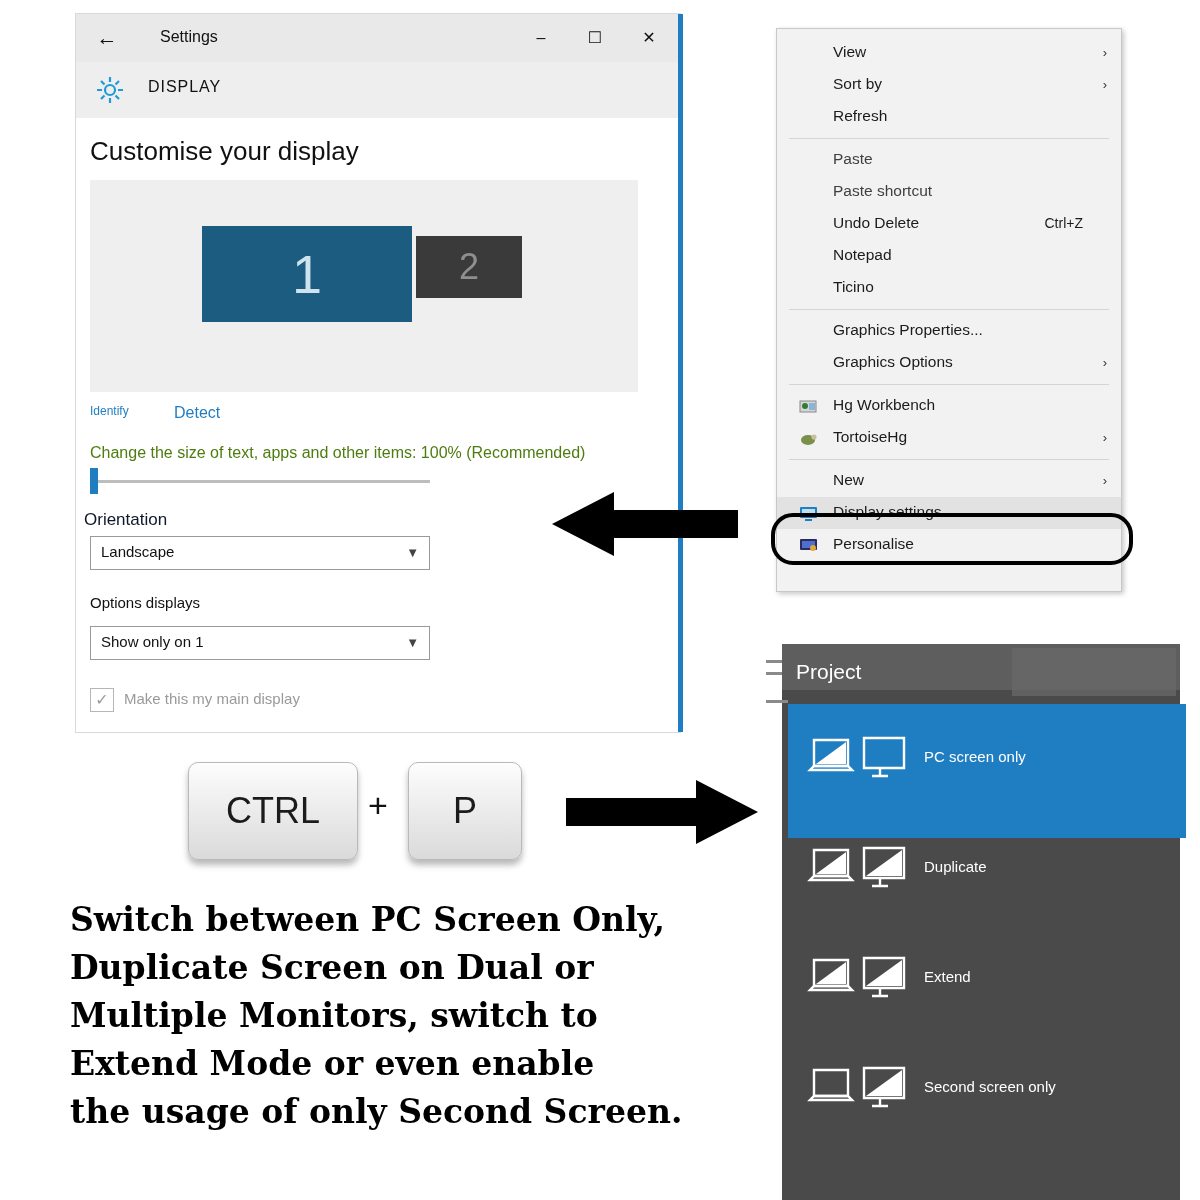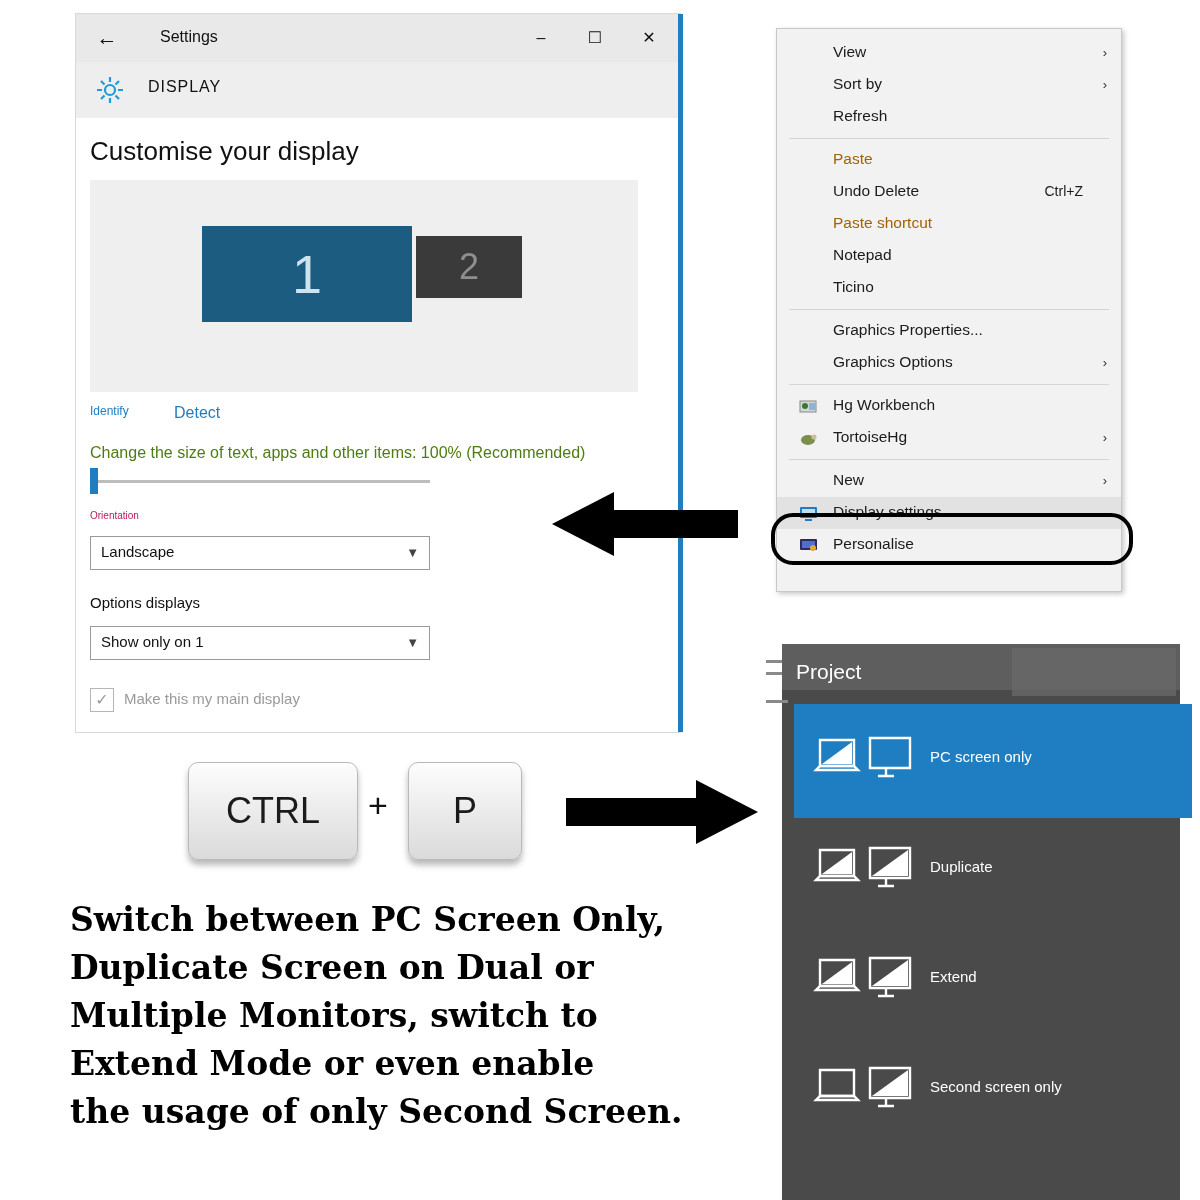--- a/index.html
+++ b/index.html
@@ -49,21 +49,21 @@
   }
   #monitor-2{
     position:absolute;left:326px;top:56px;width:106px;height:62px;background:#3a3a3a;
     color:#8f8f8f;font-size:36px;text-align:center;line-height:62px;
   }
   #identify-link{position:absolute;left:14px;top:286px;font-size:12px;color:#1f7ec2;}
   #detect-link{position:absolute;left:98px;top:286px;font-size:16px;color:#1f7ec2;}
   #scale-label{position:absolute;left:14px;top:326px;font-size:16px;color:#4d7c0f;}
   #scale-slider-track{position:absolute;left:14px;top:362px;width:340px;height:3px;background:#bdbdbd;}
   #scale-slider-thumb{position:absolute;left:14px;top:350px;width:8px;height:26px;background:#1f7ec2;}
-  #orientation-label{position:absolute;left:14px;top:392px;font-size:10px;color:#be185d;}
+  #orientation-label{position:absolute;left:8px;top:392px;font-size:17px;color:#0f172a;}
   .combo{
     position:absolute;left:14px;width:338px;height:32px;border:1px solid #9a9a9a;background:#fff;
   }
   .combo .val{position:absolute;left:10px;top:6px;font-size:15px;color:#111;}
   .combo .chev{position:absolute;right:10px;top:8px;font-size:13px;color:#444;}
   #orientation-combo{top:418px;}
   #multiple-label{position:absolute;left:14px;top:476px;font-size:15px;color:#111;}
   #multiple-combo{top:508px;}
   #main-display-check{
     position:absolute;left:14px;top:570px;width:22px;height:22px;border:1px solid #b6b6b6;
@@ -72,21 +72,21 @@
   #main-display-text{position:absolute;left:48px;top:572px;font-size:15px;color:#9a9a9a;}
   #window-edge{position:absolute;left:678px;top:14px;width:5px;height:718px;background:#1f7ec2;}
 
   
   #context-menu{
     left:776px;top:28px;width:344px;height:562px;background:#f2f2f2;
     border:1px solid #c8c8c8;box-shadow:2px 2px 5px rgba(0,0,0,.22);
   }
   .cm-item{position:relative;height:32px;}
   .cm-label{position:absolute;left:56px;top:6px;font-size:15.5px;color:#1b1b1b;}
-  .cm-label.disabled{color:#a16207;}
+  .cm-label.disabled{color:#404040;}
   .cm-accel{position:absolute;right:38px;top:7px;font-size:14px;color:#1b1b1b;}
   .cm-sub{position:absolute;right:14px;top:8px;font-size:13px;color:#333;}
   .cm-sep{height:1px;background:#d4d4d4;margin:5px 12px;}
   .cm-ico{position:absolute;left:22px;top:7px;width:19px;height:19px;}
   #display-settings-row{background:#e2e2e2;}
   #highlight-box{
     position:absolute;left:-6px;top:484px;width:354px;height:44px;
     border:4px solid #000;border-radius:22px;pointer-events:none;
   }
   #arrow-to-settings{left:552px;top:492px;width:186px;height:64px;}
@@ -111,21 +111,21 @@
 
   
   #project-panel{
     left:782px;top:644px;width:398px;height:556px;background:#4a4a4a;color:#fff;
   }
   #project-header{
     position:absolute;left:0;top:0;width:398px;height:46px;background:#5e5e5e;
   }
   #project-title{position:absolute;left:14px;top:16px;font-size:21px;color:#fff;}
   #project-blurstrip{position:absolute;left:230px;top:4px;width:164px;height:48px;background:#6a6a6a;opacity:.75;}
-  .proj-opt{position:absolute;left:12px;width:398px;height:114px;}
+  .proj-opt{position:absolute;left:6px;width:398px;height:134px;}
   .proj-opt.selected{background:#1f7ec2;}
   .proj-label{position:absolute;left:136px;top:44px;font-size:15px;color:#fff;}
   .proj-icon{position:absolute;left:18px;top:26px;width:104px;height:58px;}
   #sidebar-lines{position:absolute;left:-16px;top:16px;width:22px;height:50px;}
   .sb-line{position:absolute;left:0;width:22px;height:3px;background:#8a8a8a;}
 </style>
 </head>
 <body>
 
 <div class="abs" id="settings-window">
@@ -197,25 +197,25 @@
   <div class="cm-item">
     <span class="cm-label">Refresh</span>
   </div>
 
   <div class="cm-sep"></div>
 
   <div class="cm-item">
     <span class="cm-label disabled">Paste</span>
   </div>
   <div class="cm-item">
+    <span class="cm-label disabled">Paste shortcut</span>
+  </div>
+  <div class="cm-item">
     <span class="cm-label">Undo Delete</span>
     <span class="cm-accel">Ctrl+Z</span>
-  </div>
-  <div class="cm-item">
-    <span class="cm-label disabled">Paste shortcut</span>
   </div>
   <div class="cm-item">
     <span class="cm-label">Notepad</span>
   </div>
   <div class="cm-item">
     <span class="cm-label">Ticino</span>
   </div>
 
   <div class="cm-sep"></div>
 

